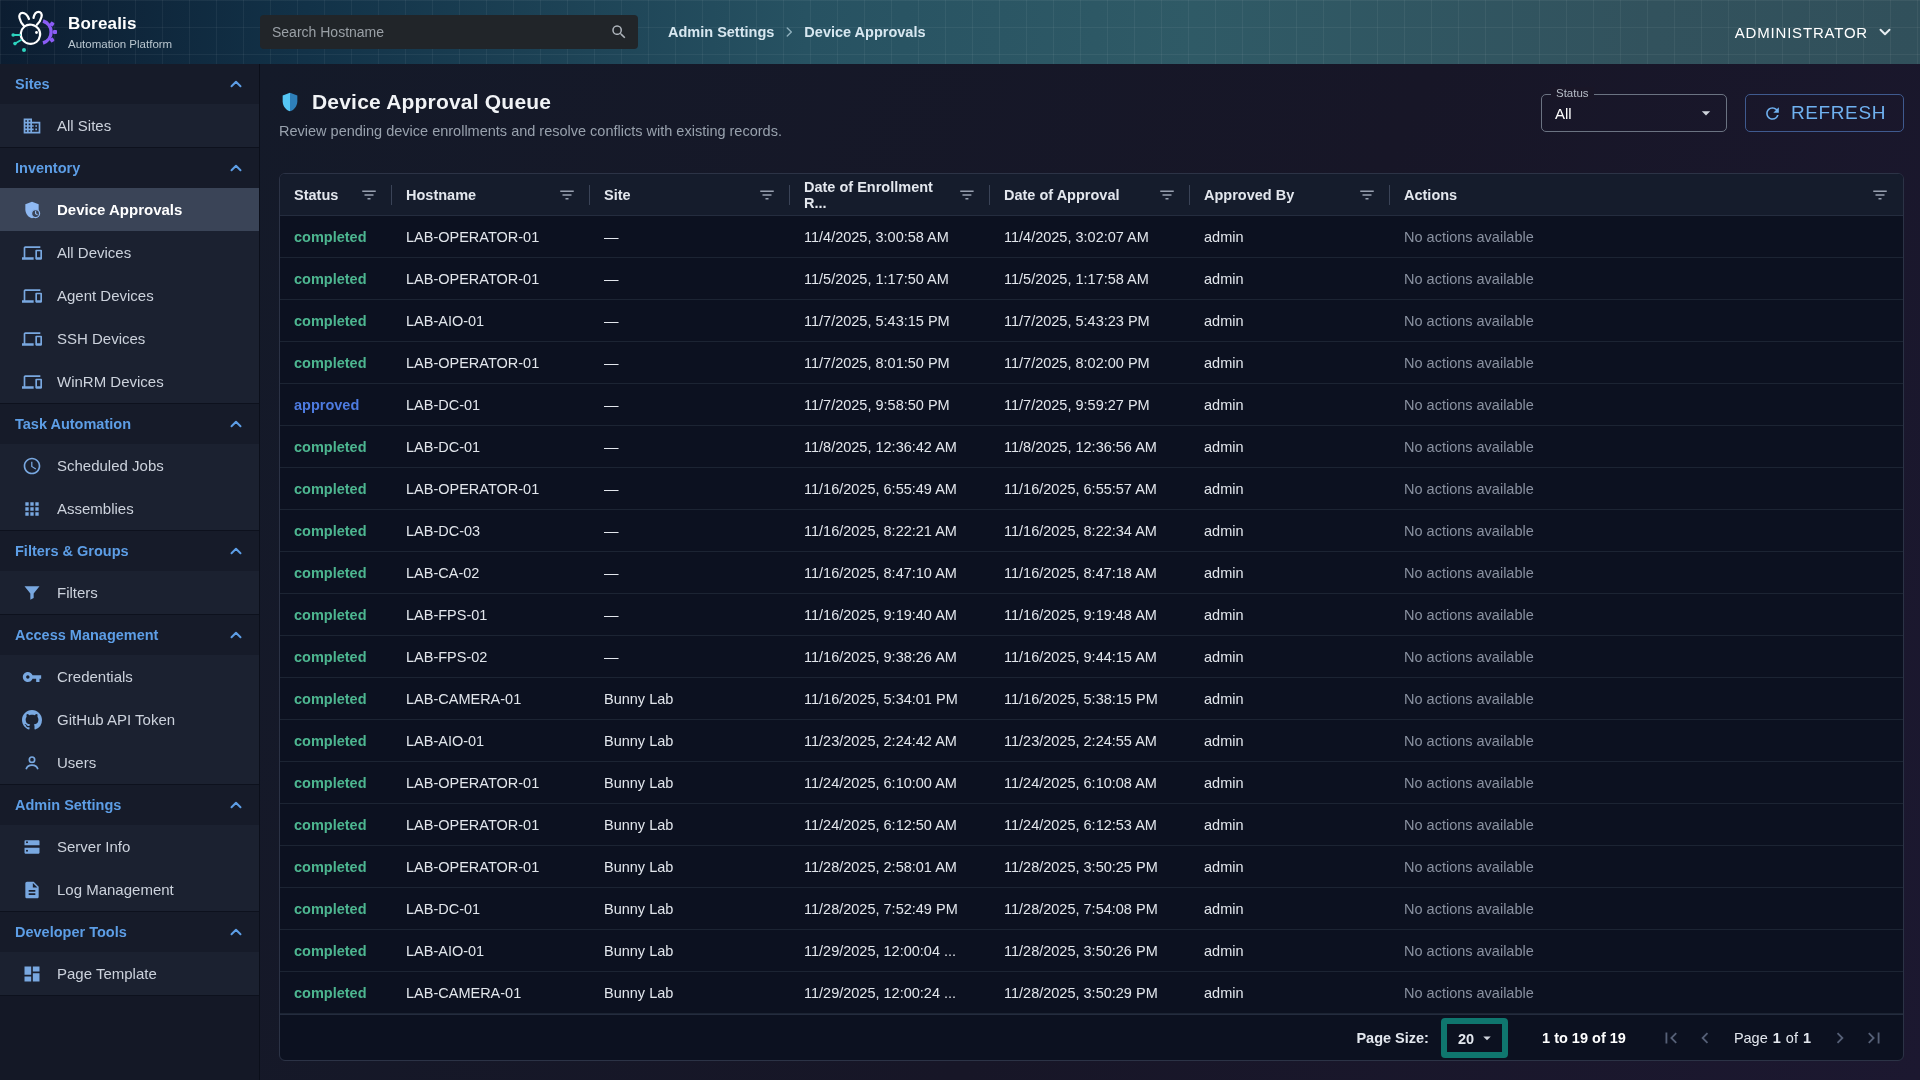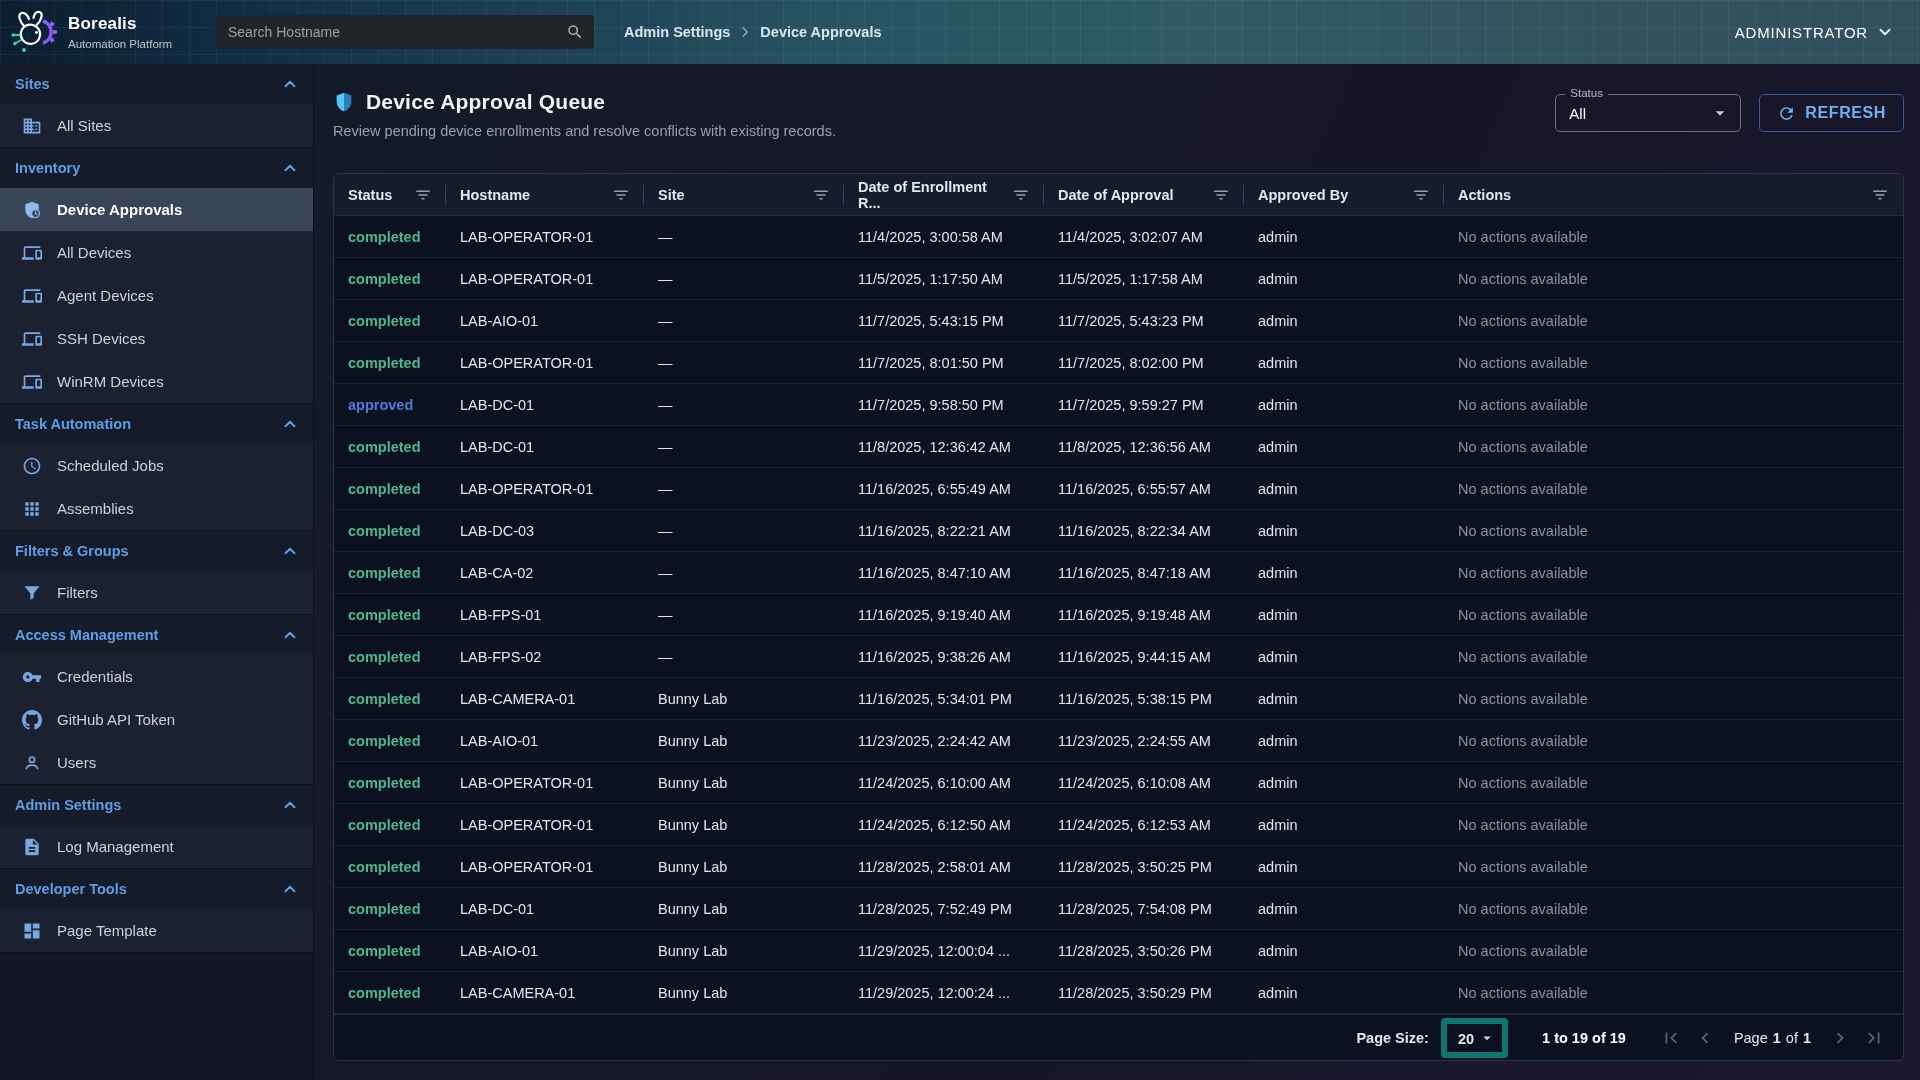--- a/index.html
+++ b/index.html
@@ -7,40 +7,40 @@
   body { font-family:"Liberation Sans", sans-serif; background:#141a28; color:#e3e7ee; }
 
   
   .topbar { height:64px; display:flex; align-items:center; position:relative;
     background:linear-gradient(90deg,#0c1d31 0%,#123248 16%,#275262 42%,#2f5a66 62%,#32525d 86%,#31505b 100%); }
   .topbar::after { content:""; position:absolute; inset:0; pointer-events:none;
     background-image:linear-gradient(rgba(255,255,255,.05) 1px, transparent 1px),
                      linear-gradient(90deg, rgba(255,255,255,.05) 1px, transparent 1px);
     background-size:27px 27px; }
   .topbar > * { position:relative; z-index:1; }
-  .logo-area { width:216px; display:flex; align-items:center; gap:10px; padding-left:10px; cursor:pointer; }
+  .logo-area { width:260px; display:flex; align-items:center; gap:10px; padding-left:10px; cursor:pointer; }
   .logo { width:48px; height:48px; display:inline-flex; }
   .brand-name { font-size:17px; font-weight:700; color:#fff; letter-spacing:.2px; }
   .brand-sub { font-size:11.5px; color:#b9c6cf; margin-top:4px; }
   .search-box { width:378px; height:34px; background:#212529; border-radius:4px; display:flex; align-items:center; padding:0 10px 0 12px; }
   .search-box input { flex:1; background:transparent; border:none; outline:none; color:#cfd4d9; font-size:14px; font-family:inherit; }
   .search-box input::placeholder { color:#9aa0a6; }
   .search-box .ic { width:18px; height:18px; color:#aeb4bb; cursor:pointer; }
   .breadcrumb { display:flex; align-items:center; gap:8px; margin-left:30px; font-size:14.5px; font-weight:600; }
   .breadcrumb a { color:#d7e7f0; text-decoration:none; cursor:pointer; }
   .breadcrumb .sep { width:14px; height:14px; color:#8fb0bd; }
   .user-menu { margin-left:auto; margin-right:26px; display:flex; align-items:center; gap:8px; cursor:pointer;
     color:#fff; font-size:15px; letter-spacing:.8px; font-weight:500; }
   .user-menu .ic { width:18px; height:18px; color:#e8eef2; }
 
   
   .content { display:flex; height:1016px; }
 
   
-  .sidebar { width:314px; background:#141826; border-right:1px solid #0b0f1a; flex:none; }
+  .sidebar { width:260px; background:#141826; border-right:1px solid #0b0f1a; flex:none; }
   .sb-section { border-bottom:1px solid #0d111d; }
   .sb-header { height:40px; display:flex; align-items:center; padding:0 14px 0 15px; background:#161b29;
     color:#5d9ee6; font-size:14.5px; font-weight:700; cursor:pointer; }
   .sb-header .ic { width:18px; height:18px; margin-left:auto; color:#5d9ee6; }
   .sb-item { height:43px; display:flex; align-items:center; gap:15px; padding-left:22px; background:#1b2130;
     color:#ccd2dc; font-size:15px; cursor:pointer; }
   .sb-item .ic { width:20px; height:20px; color:#79a8e0; flex:none; }
   .sb-item.indent { }
   .sb-item.active { background:#3a4457; color:#fff; font-weight:700; }
   .sb-item.active .ic { color:#8fb9f2; }
@@ -53,22 +53,22 @@
   .page-title { font-size:21px; font-weight:700; color:#f1f3f6; letter-spacing:.2px; }
   .page-subtitle { margin-top:9px; font-size:14.5px; color:#98a1ad; }
   .controls { margin-left:auto; display:flex; align-items:center; gap:18px; margin-top:4px; }
   .status-select { position:relative; width:186px; height:38px; border:1px solid #6b7382; border-radius:5px;
     display:flex; align-items:center; padding:0 10px 0 13px; cursor:pointer; }
   .status-select .float-label { position:absolute; top:-8px; left:9px; background:#191627; padding:0 5px;
     font-size:11.5px; color:#b7bdc8; }
   .sel-value { font-size:15px; color:#fff; }
   .status-select .caret { margin-left:auto; width:20px; height:20px; color:#cfd4dc; }
   .refresh-btn { height:38px; display:flex; align-items:center; gap:9px; padding:0 17px; background:transparent;
-    border:1px solid #3f5a8f; border-radius:5px; color:#6fb1f0; font-family:inherit; font-size:16px;
-    font-weight:700; letter-spacing:.6px; cursor:pointer; }
+    border:1px solid #3f5a8f; border-radius:5px; color:#6fb1f0; font-family:inherit; font-size:19px;
+    font-weight:400; letter-spacing:.6px; cursor:pointer; }
   .refresh-btn .ic { width:19px; height:19px; }
 
   
   .panel { margin-top:34px; background:#0c1120; border:1px solid #2c3346; border-radius:6px; overflow:hidden;
     display:flex; flex-direction:column; }
   .thead { display:flex; height:42px; background:#151c2c; border-bottom:1px solid #242c3e; }
   .th { display:flex; align-items:center; padding:0 14px; position:relative; color:#e3e7ee; font-size:14.5px; font-weight:700; }
   .th .ic { width:18px; height:18px; margin-left:auto; color:#98a0b0; cursor:pointer; }
   .th:not(:last-child)::after { content:""; position:absolute; right:0; top:11px; height:20px; width:1px; background:#3a4357; }
   .col0 { width:112px; flex:none; } .col1 { width:198px; flex:none; } .col2 { width:200px; flex:none; }
@@ -309,20 +309,28 @@
           <span>Admin Settings</span>
           <span class="ic">
             <svg viewBox="0 0 24 24" fill="none" stroke="currentColor" stroke-width="2.6" stroke-linecap="round" stroke-linejoin="round">
               <path d="M6 15l6-6 6 6"></path>
             </svg>
           </span>
         </div>
         <div class="sb-item">
           <span class="ic">
             <svg viewBox="0 0 24 24" fill="currentColor">
+              <path d="M4 4h16a1 1 0 0 1 1 1v5H3V5a1 1 0 0 1 1-1zm2 3.5A1.25 1.25 0 1 0 6 5a1.25 1.25 0 0 0 0 2.5zM3 13h18v6a1 1 0 0 1-1 1H4a1 1 0 0 1-1-1v-6zm3 4.75a1.25 1.25 0 1 0 0-2.5 1.25 1.25 0 0 0 0 2.5z"></path>
+            </svg>
+          </span>
+          <span>Server Info</span>
+        </div>
+        <div class="sb-item">
+          <span class="ic">
+            <svg viewBox="0 0 24 24" fill="currentColor">
               <path d="M14 2H6c-1.1 0-2 .9-2 2v16c0 1.1.9 2 2 2h12c1.1 0 2-.9 2-2V8l-6-6zm2 16H8v-2h8v2zm0-4H8v-2h8v2zm-3-5V3.5L18.5 9H13z"></path>
             </svg>
           </span>
           <span>Log Management</span>
         </div>
       </div>
       <div class="sb-section">
         <div class="sb-header">
           <span>Developer Tools</span>
           <span class="ic">

